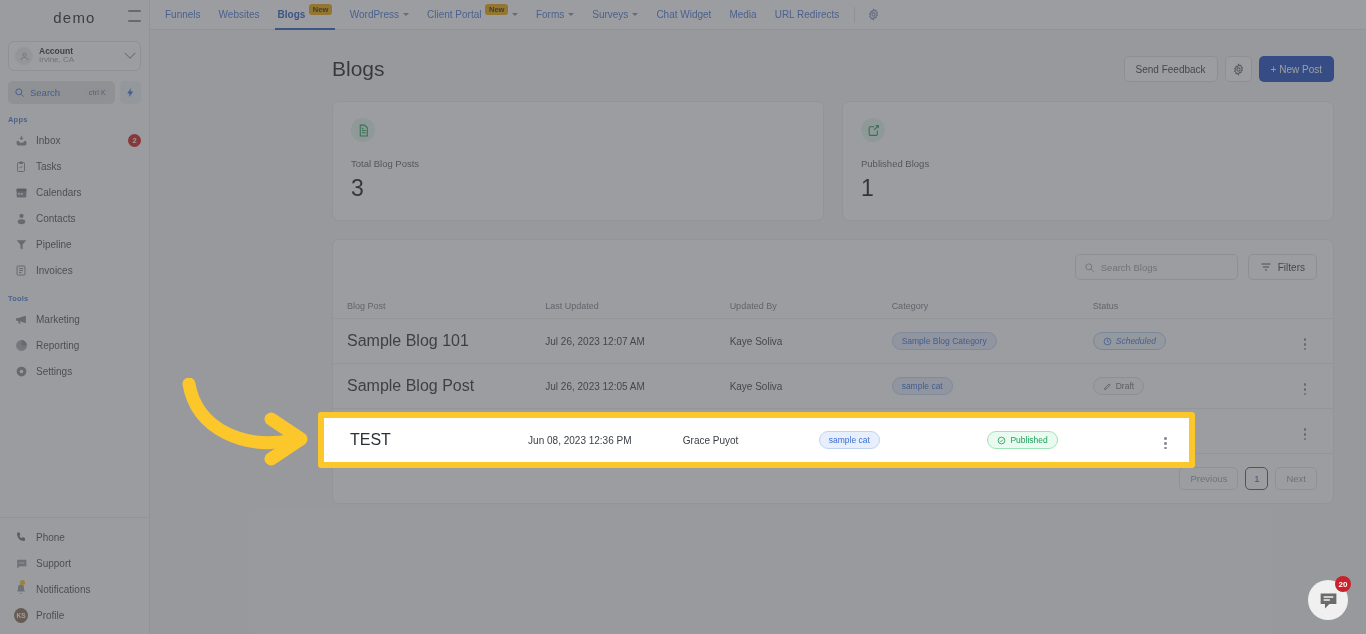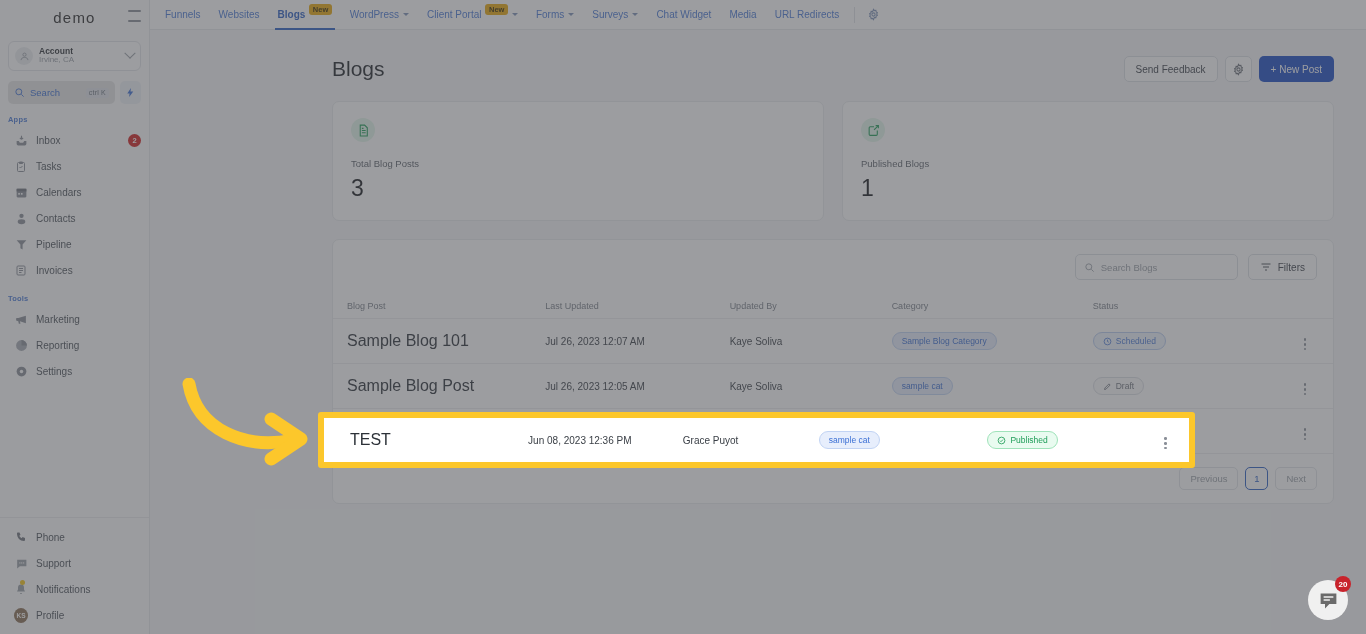--- a/index.html
+++ b/index.html
@@ -193,21 +193,21 @@
   .post-name { font-weight: 400; color: #2c3138; font-size: 16px; }
   .chip {
     display: inline-flex; align-items: center; font-size: 8.5px;
     border-radius: 10px; padding: 3px 9px; white-space: nowrap;
   }
   .chip-cat { background: #e7eefc; color: #3b6fd4; border: 1px solid #c2d4f4; }
   .pill {
     display: inline-flex; align-items: center; gap: 4px; font-size: 8.5px;
     border-radius: 11px; padding: 3px 9px; white-space: nowrap;
   }
-  .pill-scheduled { background: #edf3fd; color: #4a7ad6; border: 1px solid #b9cdf0; }
+  .pill-scheduled { background: #edf3fd; color: #4a7ad6; border: 1px solid #b9cdf0; font-style: italic; }
   .pill-draft { background: #fafafb; color: #70757d; border: 1px solid #dcdfe4; }
   .pill-published { background: #e9fbf0; color: #1f9d58; border: 1px solid #9fe3ba; }
   .dots { display: inline-flex; flex-direction: column; gap: 2px; cursor: pointer; }
   .dots i { width: 2.6px; height: 2.6px; border-radius: 50%; background: #8a8f98; display: block; }
 
   .pager {
     display: flex; justify-content: flex-end; align-items: center;
     gap: 7px; padding: 13px 16px;
   }
   .pg {

